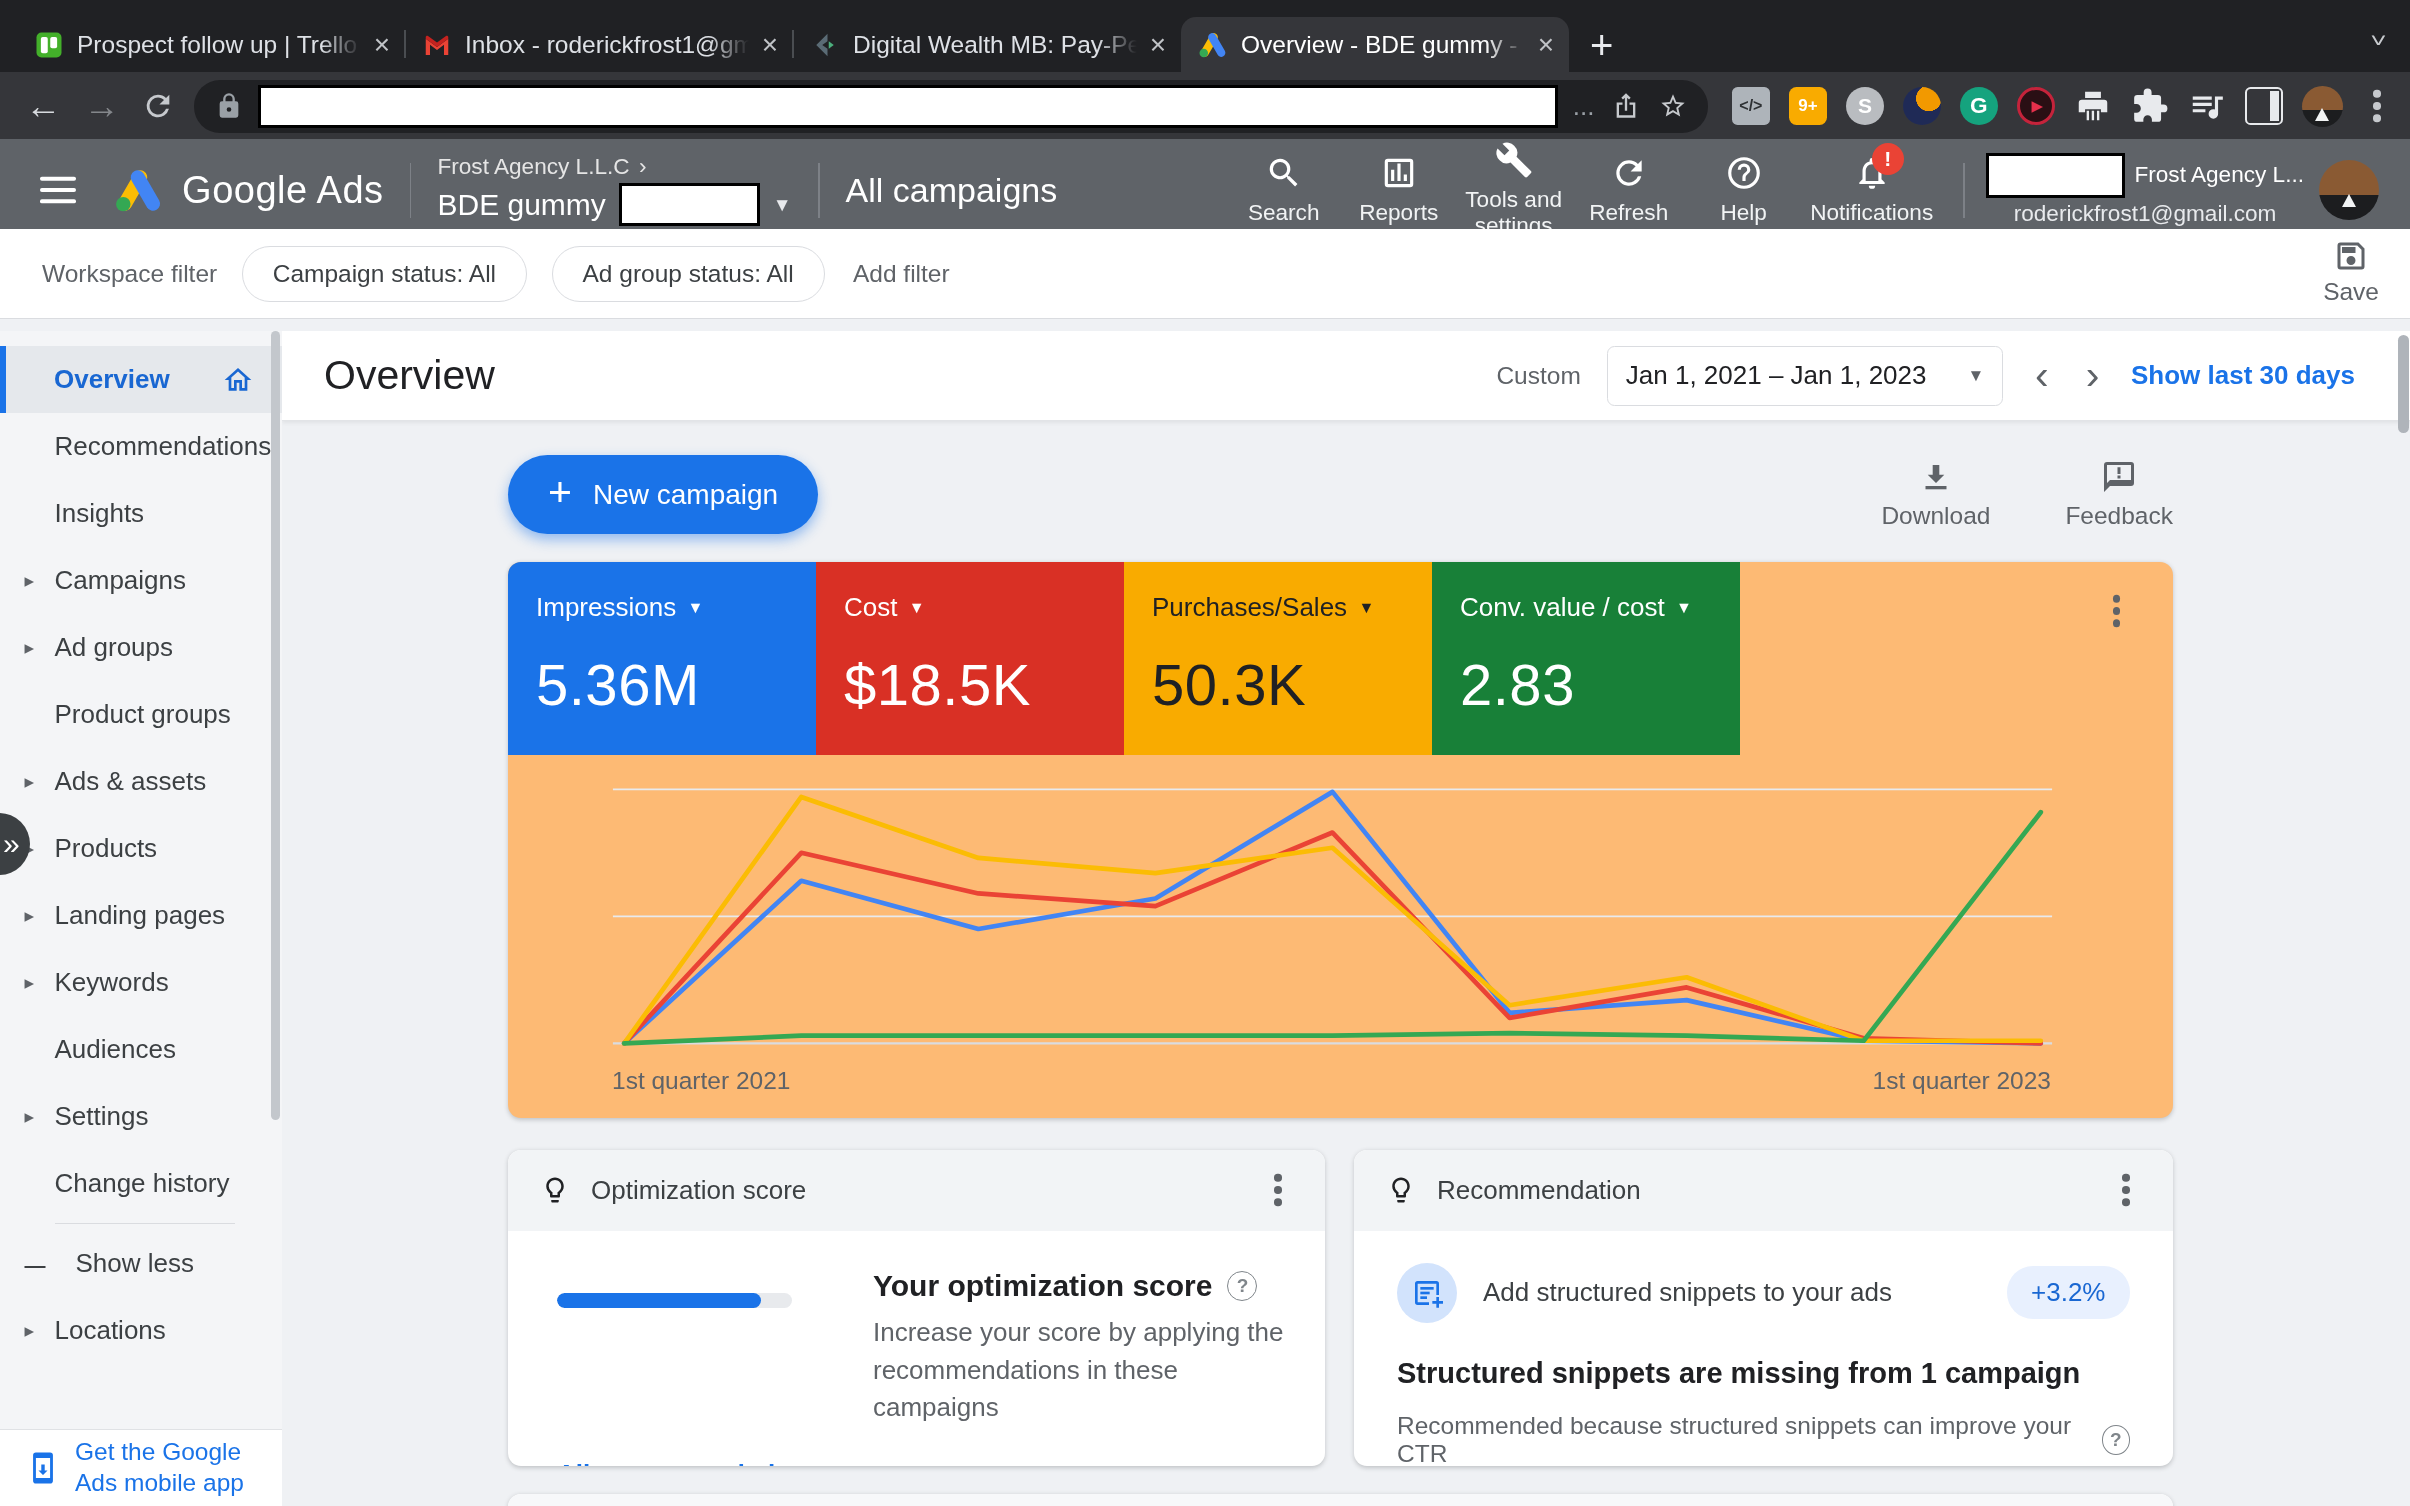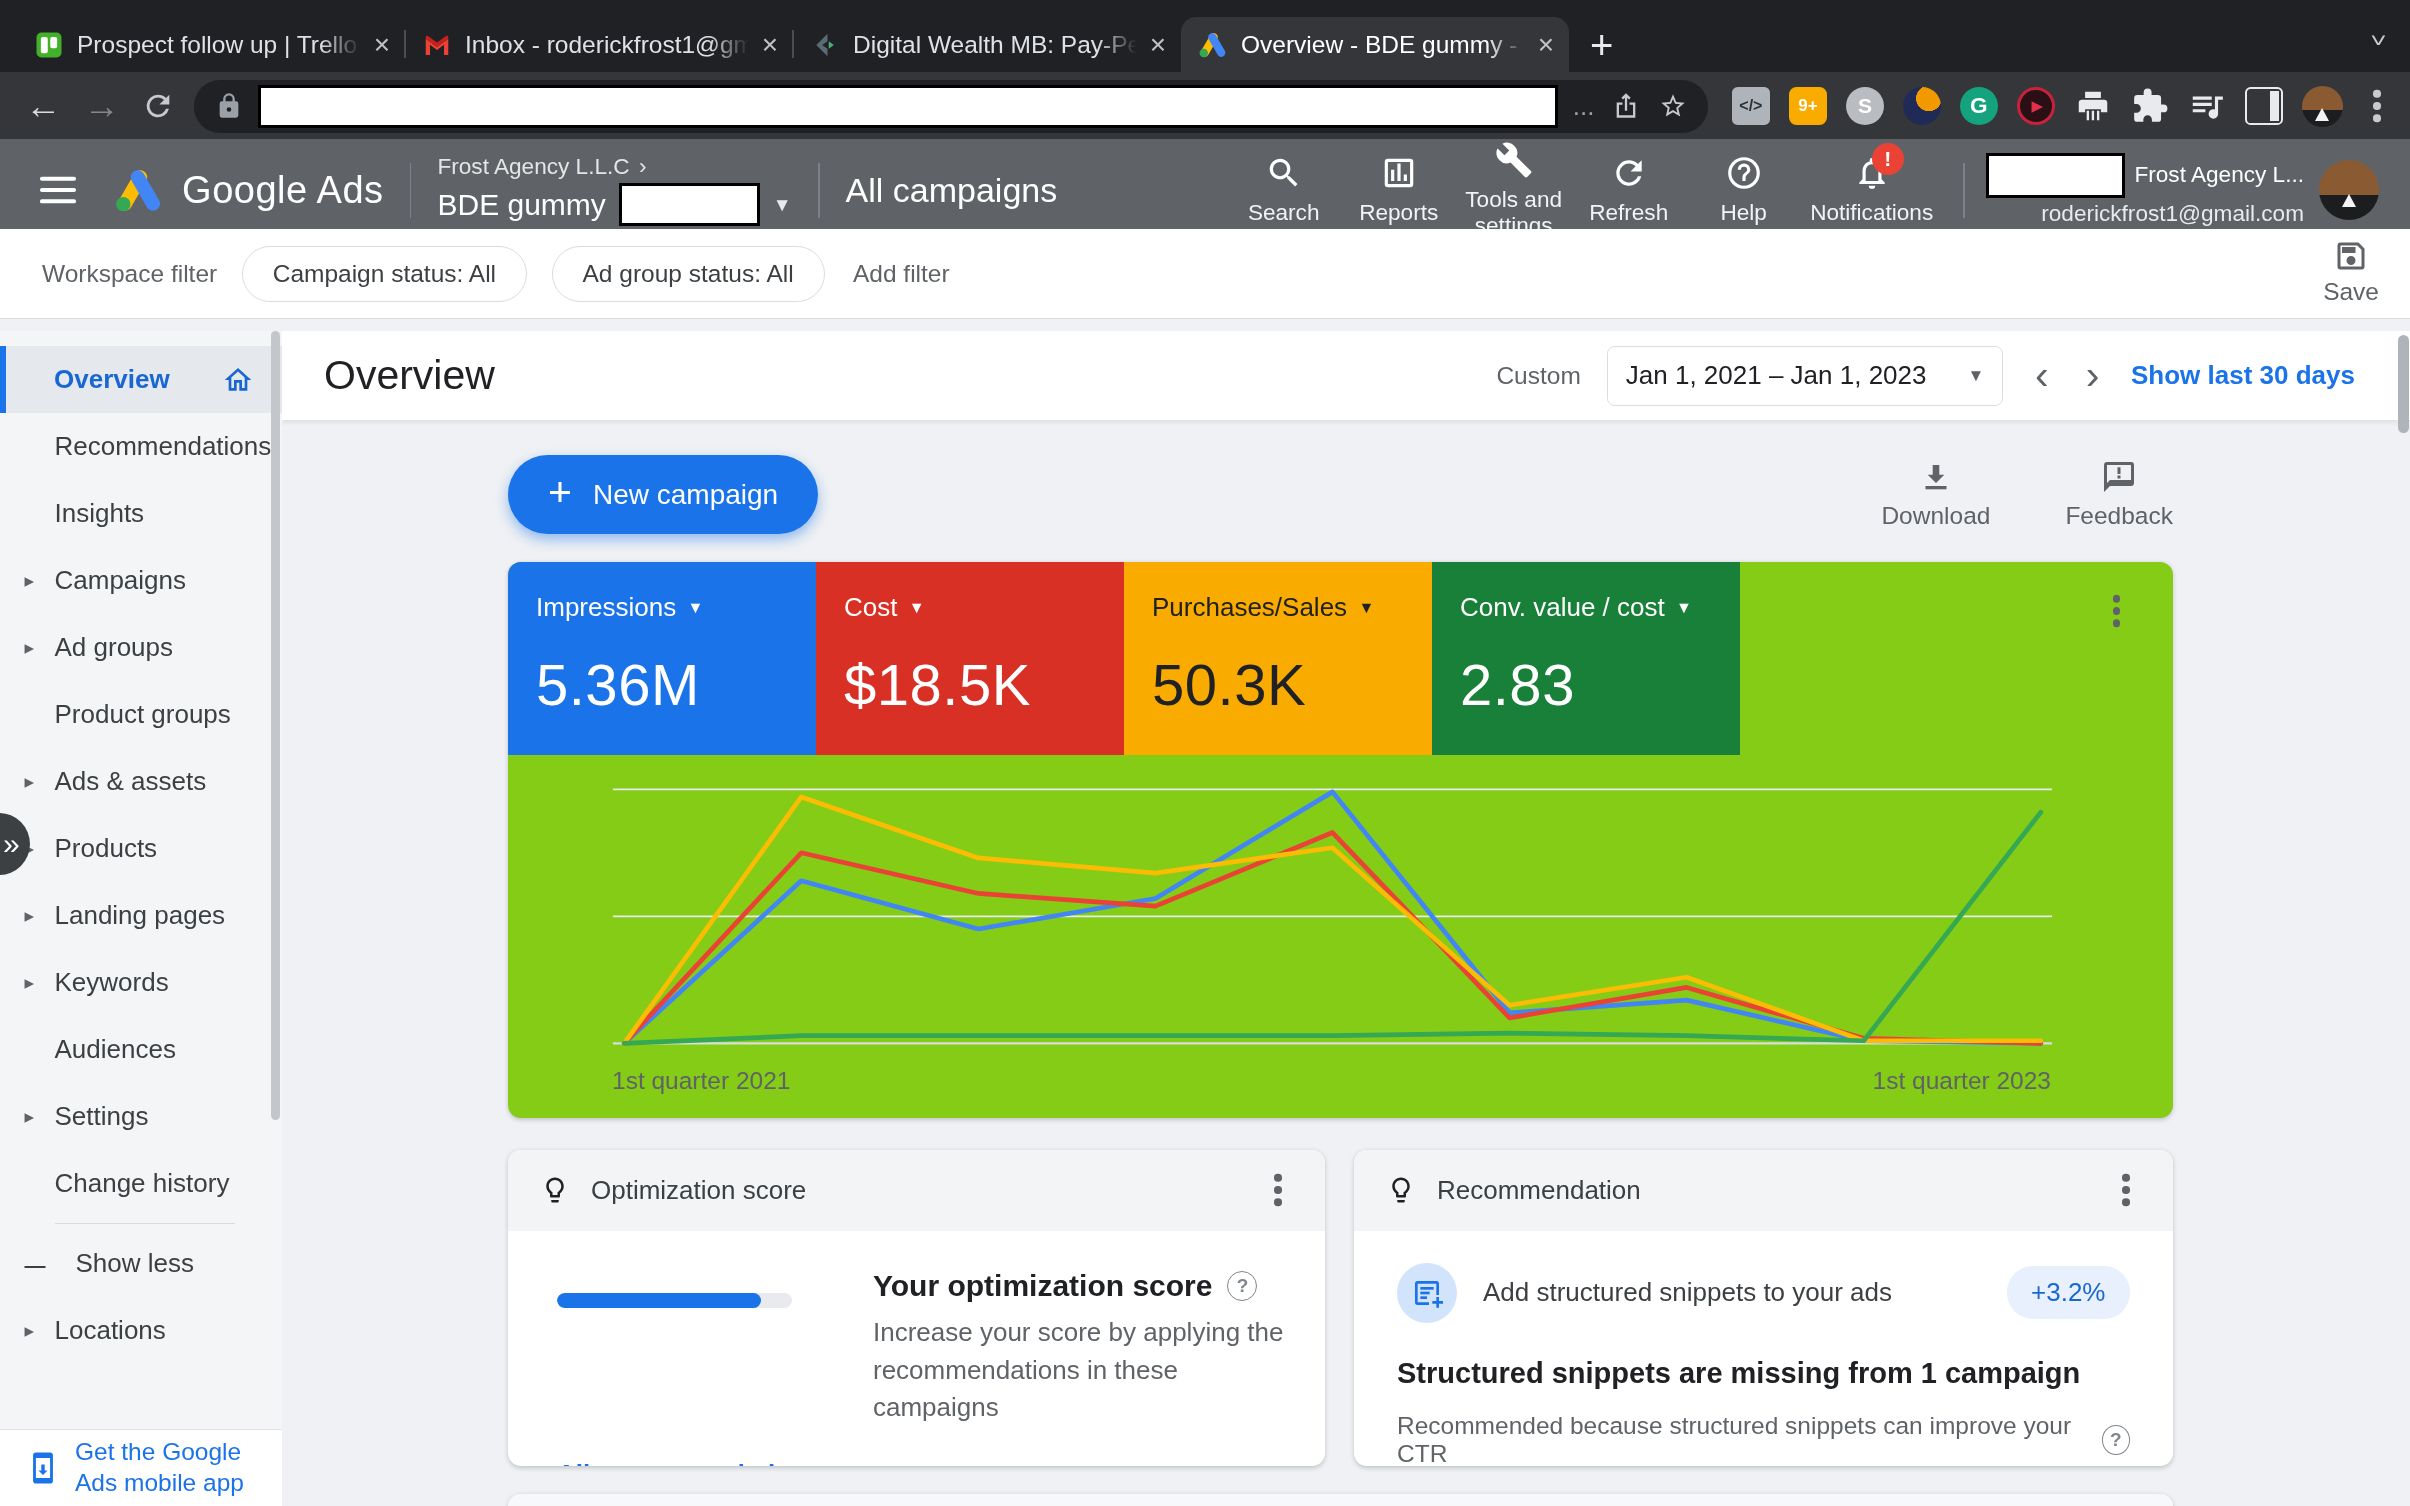--- a/index.html
+++ b/index.html
@@ -55,21 +55,21 @@
   .caret{font-size:19px;color:#E8EAED}
   .pagetitle{font-size:34px}
   .hdr-right{margin-left:auto;display:flex;align-items:center}
   .hnav{width:115px;display:flex;flex-direction:column;align-items:center;gap:7.5px}
   .hnav-icon{width:38px;height:38px;color:#FFF;position:relative}
   .hnav-label{font-size:22.6px;color:#F1F3F4;text-align:center;line-height:1.15}
   .badge{position:absolute;right:-13px;top:-11.3px;width:32px;height:32px;border-radius:50%;background:#EA4335;color:#FFF;font-size:21px;font-weight:bold;display:flex;align-items:center;justify-content:center}
   .profile{display:grid;grid-template-columns:auto auto;grid-template-rows:auto auto;column-gap:9.4px;row-gap:3.8px;align-items:center;margin:0 15px 0 0}
   .profile-censor{width:139px;height:45px;grid-row:1}
   .profile-org{font-size:22.6px;grid-row:1;white-space:nowrap}
-  .profile-email{grid-column:1 / span 2;font-size:22.6px;color:#E8EAED;text-align:right;white-space:nowrap}
+  .profile-email{grid-column:1 / span 2;font-size:22.6px;color:#E8EAED;text-align:center;white-space:nowrap}
   .avatar--lg{width:60px;height:60px}
 
   
   .filterbar{position:absolute;left:0;top:229px;width:2411px;height:90px;background:#FFF;border-bottom:1.9px solid #DADCE0;display:flex;align-items:center;padding:0 42px;gap:24.5px}
   .fb-label{font-size:24.5px;color:#5F6368}
   .chip{height:56px;border:1.9px solid #DADCE0;border-radius:28px;display:flex;align-items:center;padding:0 30px;font-size:24.5px;color:#3C4043;background:#FFF}
   .addfilter{font-size:24.5px;color:#5F6368;margin-left:3.8px}
   .savebox{position:absolute;right:32px;top:9.4px;display:flex;flex-direction:column;align-items:center;gap:3.8px;color:#5F6368}
   .savebox svg{width:36px;height:36px}
   .savebox span{font-size:24.5px}
@@ -110,21 +110,21 @@
 
   .c-body{padding:34px 238px 0 226px}
   .actions-row{display:flex;align-items:center}
   .newcampaign{height:79px;border-radius:40px;background:#1A73E8;color:#FFF;display:inline-flex;align-items:center;gap:21px;padding:0 40px;font-size:28px;box-shadow:0 5.6px 13px rgba(26,115,232,.45)}
   .plus{font-size:41px;font-weight:normal;line-height:1;margin-top:-3.8px}
   .dlfb{margin-left:auto;display:flex;gap:75px}
   .iconstack{display:flex;flex-direction:column;align-items:center;gap:7.5px;color:#5F6368}
   .iconstack svg{width:36px;height:36px}
   .iconstack span{font-size:24.5px}
 
-  .chart-card{margin-top:28px;background:#84cc16;border-radius:13px;box-shadow:0 1.9px 4.7px rgba(60,64,67,.25);overflow:hidden;padding-bottom:13px}
+  .chart-card{margin-top:28px;background:#fdba74;border-radius:13px;box-shadow:0 1.9px 4.7px rgba(60,64,67,.25);overflow:hidden;padding-bottom:13px}
   .metric-strip{display:flex}
   .metric-card{width:308px;height:193px;padding:30px 28px;color:#FFF}
   .metric-label{font-size:26px;display:flex;align-items:center;gap:11.3px}
   .metric-label .mcaret{font-size:16px}
   .metric-value{font-size:58px;margin-top:28px;letter-spacing:0.5px}
   .strip-kebab{margin-left:auto;margin-top:45px;margin-right:53px;color:#5F6368}
   .chart-area{margin:7.5px 122px 0 104px}
   .xlabels{display:flex;justify-content:space-between;margin:3.8px 122px 9.4px 104px;font-size:24.5px;color:#5F6368}
 
   .cards-row{display:flex;gap:29px;margin-top:32px}

